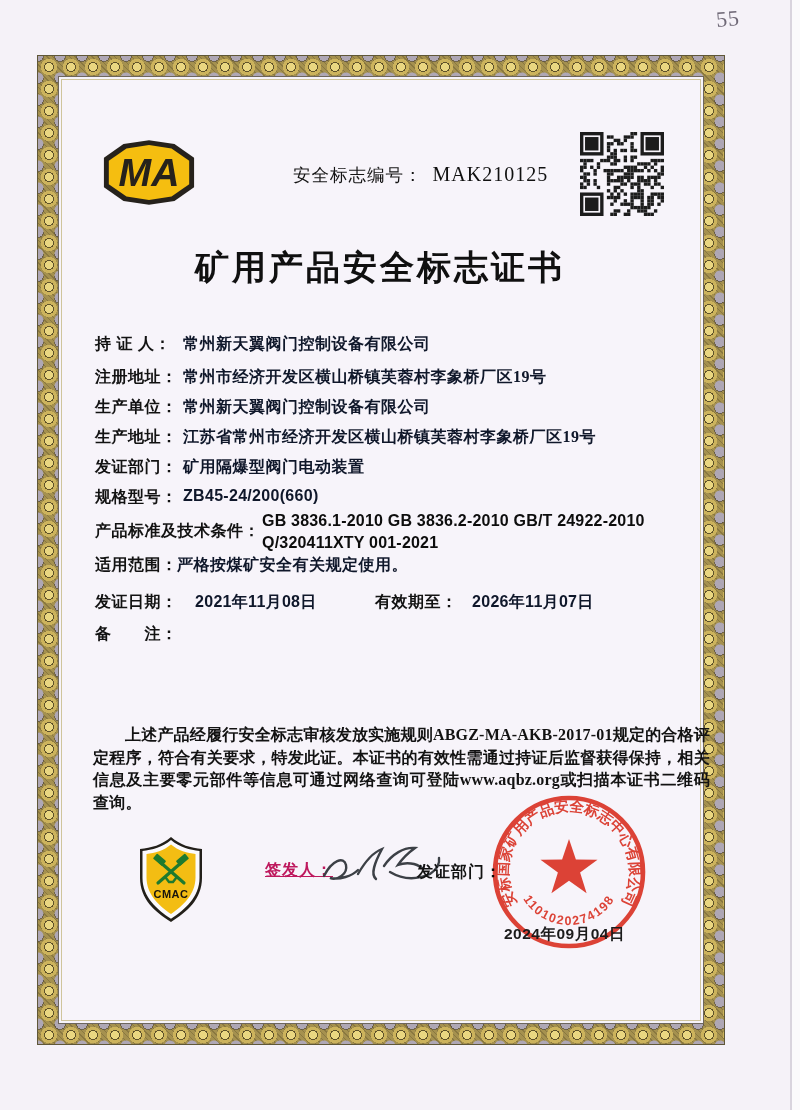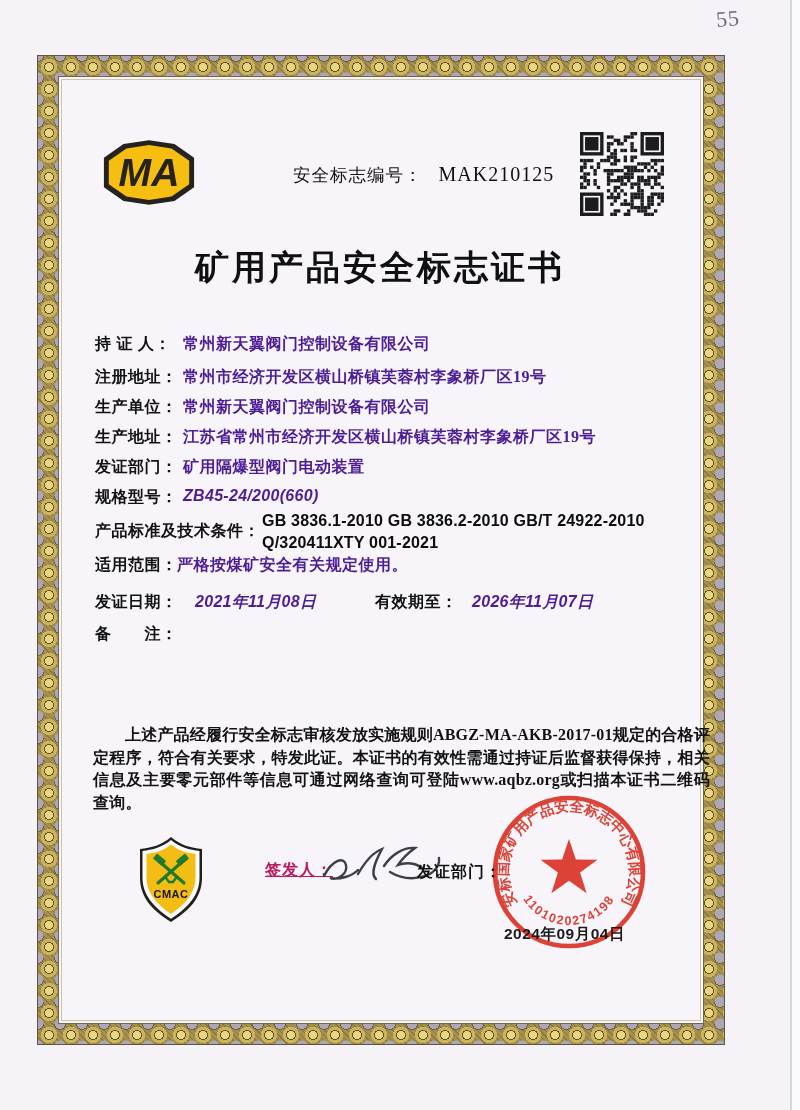--- a/index.html
+++ b/index.html
@@ -21,30 +21,30 @@
       repeating-linear-gradient(45deg, rgba(56,46,18,.25) 0 1px, transparent 1px 4px);
     background-size:22px 22px,22px 22px,22px 22px,22px 22px,22px 22px,auto;
     border:1px solid #5f5738;}
   .frame-inner{position:absolute;left:20px;top:20px;right:20px;bottom:20px;
     background:#f7f4fa;border:1px solid #6d665c;
     box-shadow: inset 0 0 0 2px #f7f4fa, inset 0 0 0 3px #cfc49c;}
   
   .ma-logo{position:absolute;left:100px;top:139px;}
   .sn-line{position:absolute;left:293px;top:163px;white-space:nowrap;}
   .sn-label{font:500 17.5px "Liberation Sans",sans-serif;color:#141414;letter-spacing:1px;}
-  .sn-value{font:400 20px "Liberation Serif",serif;color:#101010;letter-spacing:1px;margin-left:16px;}
+  .sn-value{font:400 20px "Liberation Serif",serif;color:#101010;letter-spacing:1px;margin-left:10px;}
   .qr{position:absolute;left:580px;top:132px;}
   .title{position:absolute;left:59px;top:245px;width:642px;text-align:center;
     font:900 34px "Liberation Sans",sans-serif;color:#101010;letter-spacing:3px;}
   
   .lbl{position:absolute;font:700 16px "Liberation Sans",sans-serif;color:#121212;
        letter-spacing:.5px;white-space:nowrap;}
-  .val{position:absolute;font:700 16px "Liberation Serif",serif;color:#4c1d95;
+  .val{position:absolute;font:700 16px "Liberation Serif",serif;color:#0f172a;
        letter-spacing:.5px;white-space:nowrap;text-align:center;}
-  .val-num{font-family:"Liberation Sans",sans-serif;letter-spacing:.3px;font-style:italic;}
+  .val-num{font-family:"Liberation Sans",sans-serif;letter-spacing:.3px;}
   .val-block{position:absolute;font:700 16px "Liberation Sans",sans-serif;color:#0d0d0d;
        letter-spacing:.2px;white-space:normal;line-height:22px;}
   
   .para{position:absolute;left:93px;top:724px;width:617px;
     font:700 16px "Liberation Serif",serif;color:#121212;line-height:22.5px;
     text-indent:2em;text-align:justify;letter-spacing:.2px;}
   
   .cmac{position:absolute;left:138px;top:836px;}
   .signer-label{position:absolute;left:265px;top:860px;font:700 16px "Liberation Sans",sans-serif;color:#be185d;letter-spacing:1px;text-decoration:underline;}
   .dept-label{position:absolute;left:417px;top:862px;font:700 16px "Liberation Sans",sans-serif;color:#121212;letter-spacing:1px;}

